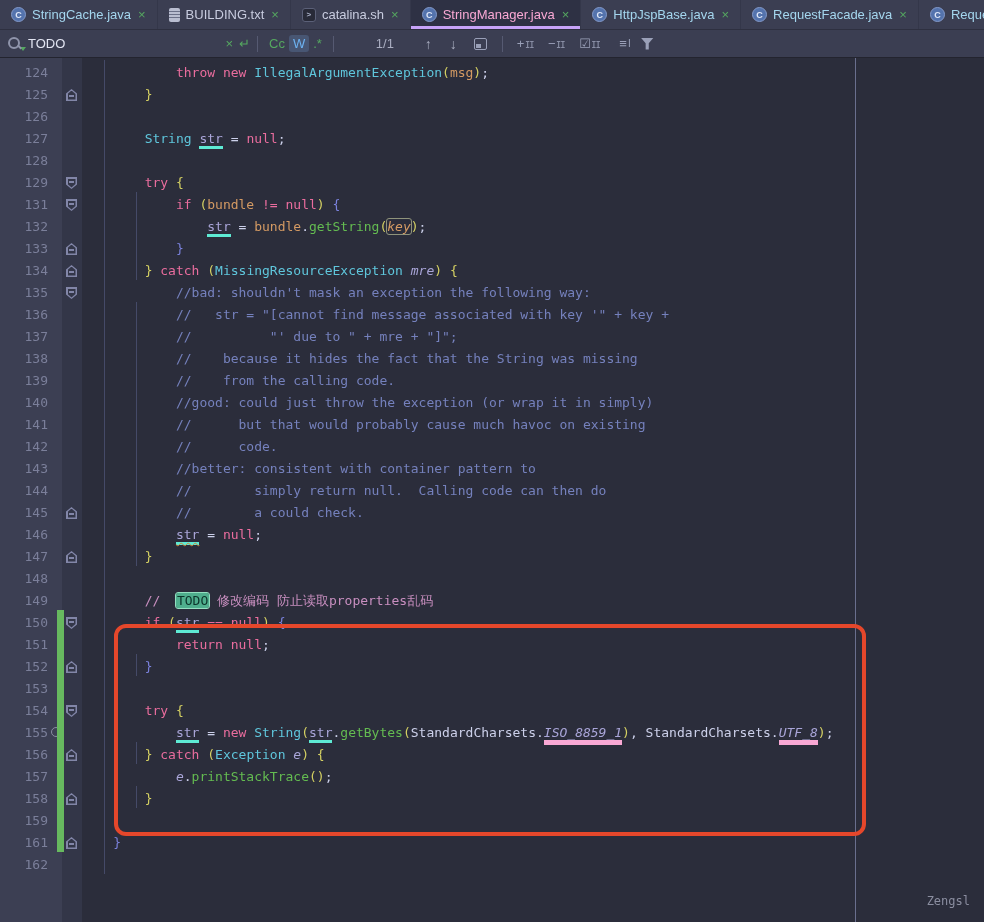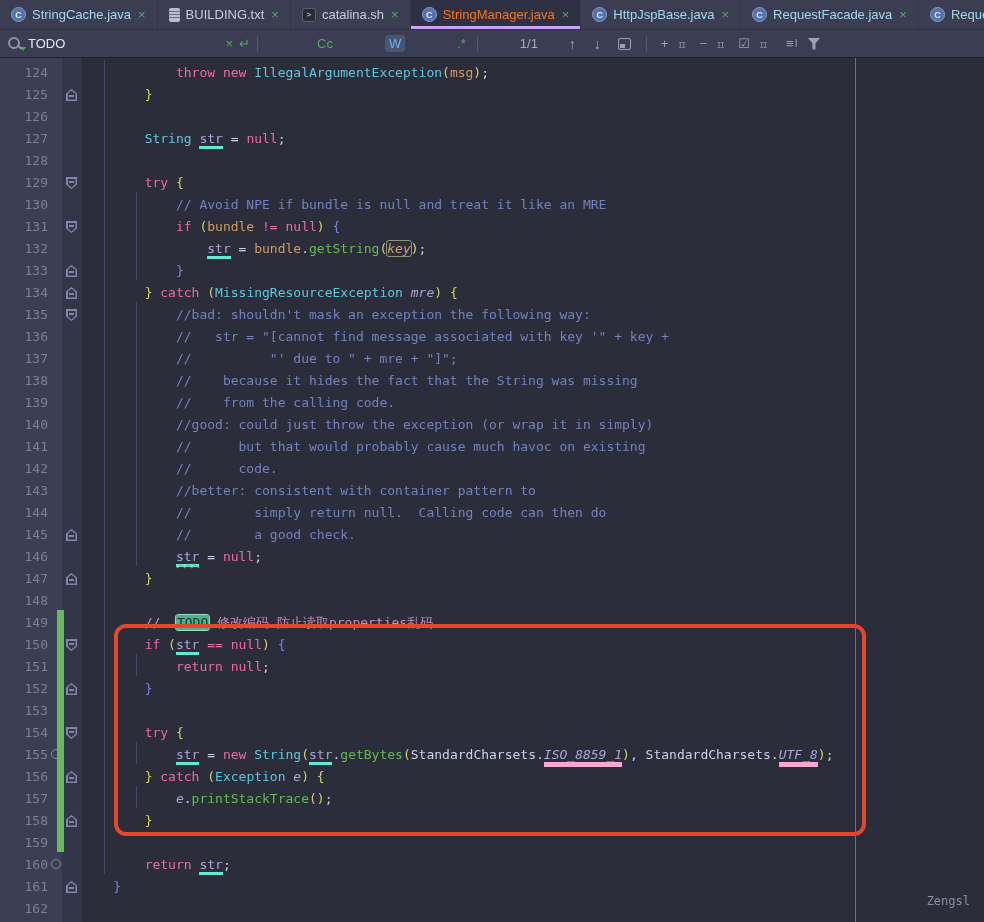--- a/index.html
+++ b/index.html
@@ -7,49 +7,49 @@
        font-family:"Liberation Sans",sans-serif;-webkit-font-smoothing:antialiased;}
 
   
   .tabbar{height:30px;background:#3b3e52;display:flex;align-items:stretch;
           overflow:hidden;border-bottom:1px solid #2e3040;box-sizing:border-box;}
   .tab{display:flex;align-items:center;gap:6px;padding:0 11px;flex:none;
        border-right:1px solid #34374a;font-size:13px;color:#c8ccdf;position:relative;cursor:default;}
   .tab .tab-label{white-space:nowrap;}
   .tab.java .tab-label{color:#a4d6ee;}
   .tab.active{background:#2e3144;}
-  .tab.active .tab-label{color:#f97316;}
+  .tab.active .tab-label{color:#f9a8d4;}
   .tab.active::after{content:"";position:absolute;left:0;right:0;bottom:0;height:3px;background:#c7a3f8;}
   .tab-close{color:#55a860;font-size:13px;margin-left:1px;}
   .class-icon{width:15px;height:15px;border-radius:50%;background:#5473ad;border:1px solid #8399c9;
       color:#dfe7f8;font-size:9px;font-weight:bold;display:flex;align-items:center;justify-content:center;flex:none;box-sizing:border-box;}
   .file-icon{width:11px;height:14px;background:#b9bdd0;border-radius:2px;flex:none;
       background-image:linear-gradient(#b9bdd0 3px,#6b7088 3px,#6b7088 4px,#b9bdd0 4px,#b9bdd0 6px,#6b7088 6px,#6b7088 7px,#b9bdd0 7px,#b9bdd0 9px,#6b7088 9px,#6b7088 10px,#b9bdd0 10px);}
   .term-icon{width:14px;height:14px;background:#282a38;border:1px solid #5b6078;border-radius:3px;flex:none;
       color:#aab1c8;font-size:8px;font-weight:bold;display:flex;align-items:center;justify-content:center;box-sizing:border-box;}
 
   
   .searchbar{height:28px;background:#3b3e52;border-bottom:1px solid #23242f;box-sizing:border-box;
       display:flex;align-items:center;font-size:13px;color:#ced2ea;}
   .sb-left{width:250px;display:flex;align-items:center;gap:6px;padding-left:8px;box-sizing:border-box;flex:none;}
   .sb-query{flex:1;color:#e2e5f2;}
   .mag{position:relative;width:14px;height:14px;flex:none;}
   .mag::before{content:"";position:absolute;left:0;top:0;width:8px;height:8px;border:2px solid #8f94ab;border-radius:50%;}
   .mag::after{content:"";position:absolute;left:9px;top:9px;width:5px;height:2px;background:#8f94ab;transform:rotate(45deg);}
   .mag .dd{position:absolute;right:-4px;bottom:0;width:0;height:0;border-left:3px solid transparent;border-right:3px solid transparent;border-top:4px solid #55a860;}
   .sb-green{color:#55a860;}
   .sb-sep{width:1px;height:16px;background:#565a72;margin:0 7px;flex:none;}
-  .sb-btn{padding:1px 4px;border-radius:3px;margin-left:48px;}
+  .sb-btn{padding:1px 4px;border-radius:3px;}
   .sb-btn.on{background:#485673;color:#6db3f2;}
   .sb-count{margin:0 14px 0 27px;color:#a9adc0;min-width:34px;text-align:center;}
   .sb-arrow{font-size:14px;color:#a9adc0;margin:0 9px;}
   .winsel{width:13px;height:12px;border:1.5px solid #9aa0b8;border-radius:2px;position:relative;margin:0 8px;box-sizing:border-box;}
   .winsel::after{content:"";position:absolute;left:1px;bottom:1px;width:5px;height:4px;background:#9aa0b8;}
   .occ{color:#9aa0b8;display:flex;align-items:baseline;margin:0 7px;}
-  .occ .sub{font-size:10px;margin-left:10px;color:#8a8fa6;}
+  .occ .sub{font-size:12px;margin-left:1px;color:#8a8fa6;}
   .filt{width:13px;height:12px;background:#9aa0b8;margin-left:10px;
         clip-path:polygon(0 0,100% 0,62% 48%,62% 100%,38% 100%,38% 48%);}
   .lnsI{color:#9aa0b8;display:flex;align-items:center;margin-left:12px;}
   .lnsI .cap{font-size:10px;margin-left:1px;}
 
   
   .editor{position:absolute;left:0;top:58px;right:0;bottom:0;overflow:hidden;}
   .editor::before{content:"";position:absolute;left:0;top:0;bottom:0;width:62px;background:#3c3f53;}
   .editor::after{content:"";position:absolute;left:62px;top:0;bottom:0;width:20px;background:#333648;}
   .code-area{position:relative;z-index:1;padding-top:4px;}
@@ -206,25 +206,20 @@
         <div class="code"></div>
       </div>
       <div class="row">
         <div class="ln-col">129</div>
         <div class="mark-col">
           <span class="fold open"></span>
         </div>
         <div class="code"><span class="tk d">        </span><span class="tk k">try</span><span class="tk d"> </span><span class="tk y">{</span></div>
       </div>
       <div class="row">
-        <div class="ln-col">130</div>
-        <div class="mark-col"></div>
-        <div class="code"><span class="tk d">            </span><span class="tk c">// Avoid NPE if bundle is null and treat it like an MRE</span></div>
-      </div>
-      <div class="row">
         <div class="ln-col">131</div>
         <div class="mark-col">
           <span class="fold open"></span>
         </div>
         <div class="code"><span class="tk d">            </span><span class="tk k">if</span><span class="tk d"> </span><span class="tk y">(</span><span class="tk p">bundle</span><span class="tk d"> </span><span class="tk k">!=</span><span class="tk d"> </span><span class="tk k">null</span><span class="tk y">)</span><span class="tk d"> </span><span class="tk pb">{</span></div>
       </div>
       <div class="row">
         <div class="ln-col">132</div>
         <div class="mark-col"></div>
         <div class="code"><span class="tk d">                </span><span class="tk v">str</span><span class="tk d"> = </span><span class="tk p">bundle</span><span class="tk d">.</span><span class="tk m">getString</span><span class="tk y">(</span><span class="tk pi boxed">key</span><span class="tk y">)</span><span class="tk d">;</span></div>
@@ -293,21 +288,21 @@
       <div class="row">
         <div class="ln-col">144</div>
         <div class="mark-col"></div>
         <div class="code"><span class="tk d">            </span><span class="tk c">//        simply return null.  Calling code can then do</span></div>
       </div>
       <div class="row">
         <div class="ln-col">145</div>
         <div class="mark-col">
           <span class="fold end"></span>
         </div>
-        <div class="code"><span class="tk d">            </span><span class="tk c">//        a good check.</span></div>
+        <div class="code"><span class="tk d">            </span><span class="tk c">//        a could check.</span></div>
       </div>
       <div class="row">
         <div class="ln-col">146</div>
         <div class="mark-col"></div>
         <div class="code"><span class="tk d">            </span><span class="tk v warn">str</span><span class="tk d"> = </span><span class="tk k">null</span><span class="tk d">;</span></div>
       </div>
       <div class="row">
         <div class="ln-col">147</div>
         <div class="mark-col">
           <span class="fold end"></span>
@@ -376,25 +371,20 @@
         <div class="ln-col">158</div>
         <div class="mark-col">
           <span class="fold end"></span>
         </div>
         <div class="code"><span class="tk d">        </span><span class="tk y">}</span></div>
       </div>
       <div class="row">
         <div class="ln-col">159</div>
         <div class="mark-col"></div>
         <div class="code"></div>
-      </div>
-      <div class="row">
-        <div class="ln-col">160<span class="g-circle"></span></div>
-        <div class="mark-col"></div>
-        <div class="code"><span class="tk d">        </span><span class="tk k">return</span><span class="tk d"> </span><span class="tk v">str</span><span class="tk d">;</span></div>
       </div>
       <div class="row">
         <div class="ln-col">161</div>
         <div class="mark-col">
           <span class="fold end"></span>
         </div>
         <div class="code"><span class="tk d">    </span><span class="tk pb">}</span></div>
       </div>
       <div class="row">
         <div class="ln-col">162</div>

